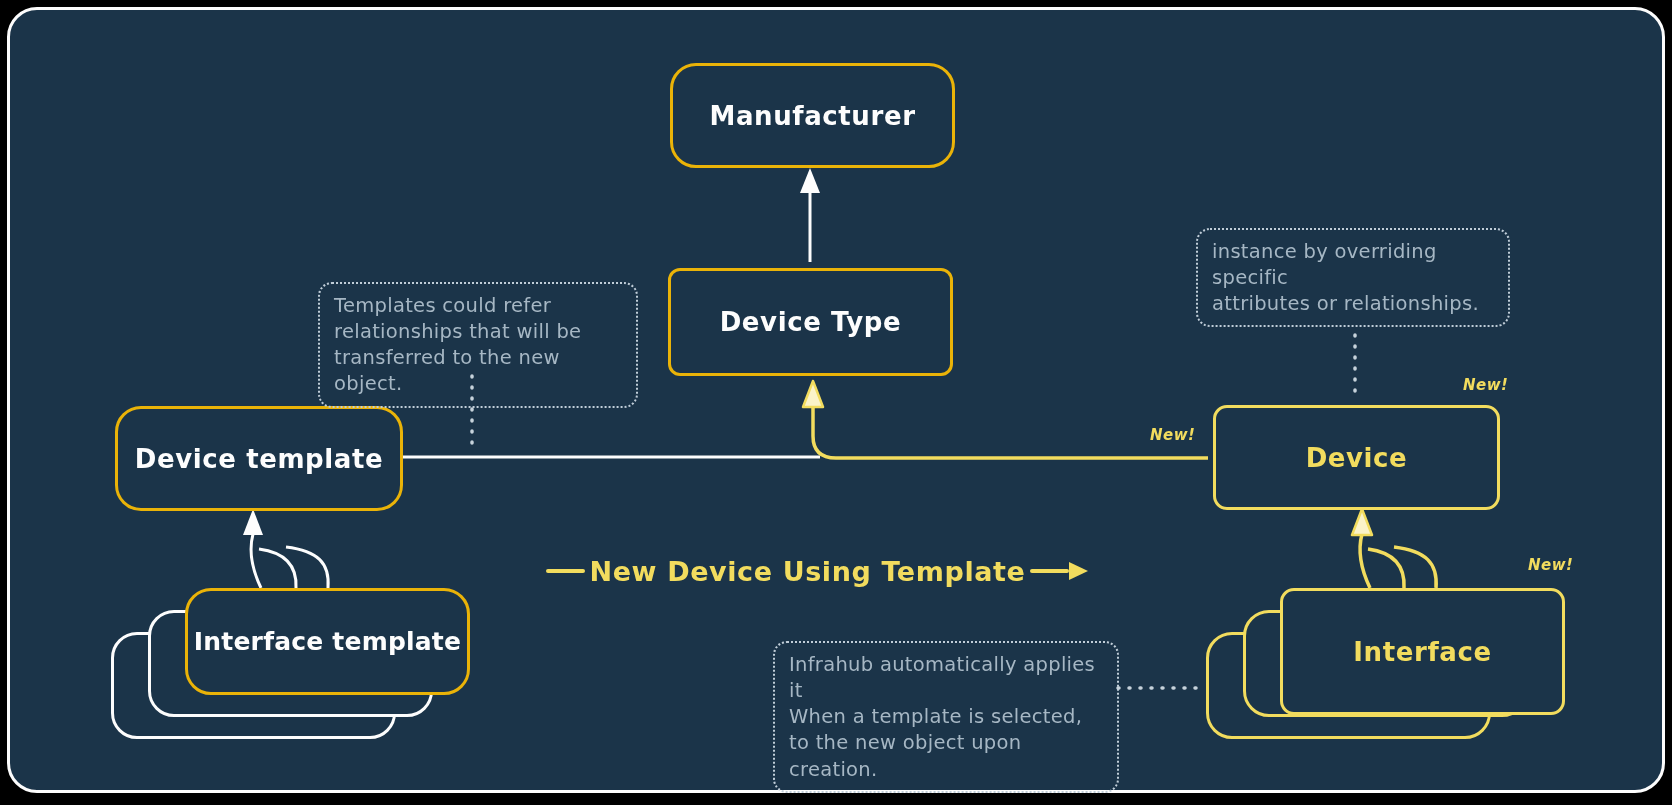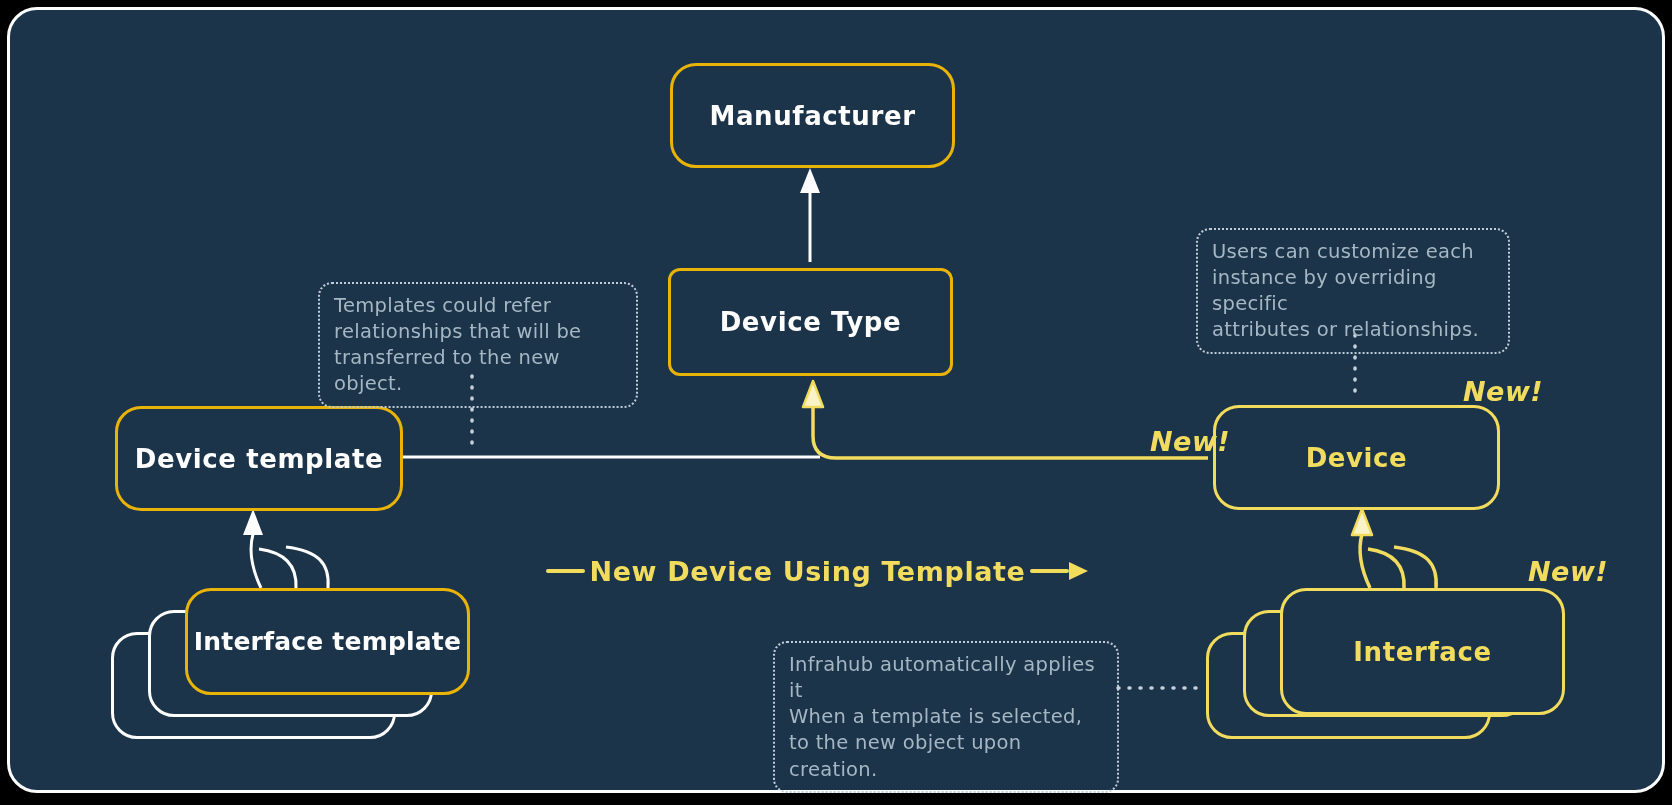--- a/index.html
+++ b/index.html
@@ -10,30 +10,30 @@
   .canvas {
     position:absolute; left:7px; top:7px; right:7px; bottom:12px;
     background:#1b3449; border:3.5px solid #fdfdfd; border-radius:30px;
   }
   .wires { position:absolute; left:0; top:0; }
   .node {
     position:absolute; display:flex; align-items:center; justify-content:center;
     border:3px solid #eab308; border-radius:26px; background:#1b3449;
     color:#fdfdfd; font-size:26px; font-weight:bold; letter-spacing:.6px;
   }
-  .node.yellow { border-color:#f2dc5e; color:#f2dc5e; }
+  .node.yellow { border-color:#f2dc5e; color:#f2dc5e;border-radius:14px; }
   .stackbox { position:absolute; border:3px solid #fdfdfd; border-radius:26px; background:#1b3449; }
   .stackbox.yellow { border-color:#f2dc5e; }
   .note {
     position:absolute; border:2.5px dotted #c0cdd8; border-radius:14px;
     color:#a6b7c4; font-size:19.5px; line-height:1.34; padding:9px 14px 8px 14px;
     letter-spacing:.3px;
   }
   .badge {
-    position:absolute; color:#f2dc5e; font-size:27px; font-weight:bold; font-style:italic;
+    position:absolute; color:#f2dc5e; font-size:15px; font-weight:bold; font-style:italic;
     letter-spacing:.5px;
   }
   .flow {
     position:absolute; left:546px; top:554px; width:542px; height:34px;
     display:flex; align-items:center;
   }
   .flow .fline { flex:1; height:3.5px; background:#f2dc5e; border-radius:3px; }
   .flow .flabel {
     color:#f2dc5e; font-size:27px; font-weight:bold; letter-spacing:.6px;
     white-space:nowrap; padding:0 4px;
@@ -102,21 +102,20 @@
     <span>Device</span>
   </div>
 
   <div class="note" style="left:318px; top:282px; width:320px;">
     <div>Templates could refer</div>
     <div>relationships that will be</div>
     <div>transferred to the new object.</div>
   </div>
 
   <div class="note" style="left:1196px; top:228px; width:314px;">
-    <div>Users can customize each</div>
     <div>instance by overriding specific</div>
     <div>attributes or relationships.</div>
   </div>
 
   <div class="note" style="left:773px; top:641px; width:346px;">
     <div>Infrahub automatically applies it</div>
     <div>When a template is selected,</div>
     <div>to the new object upon creation.</div>
   </div>
 

